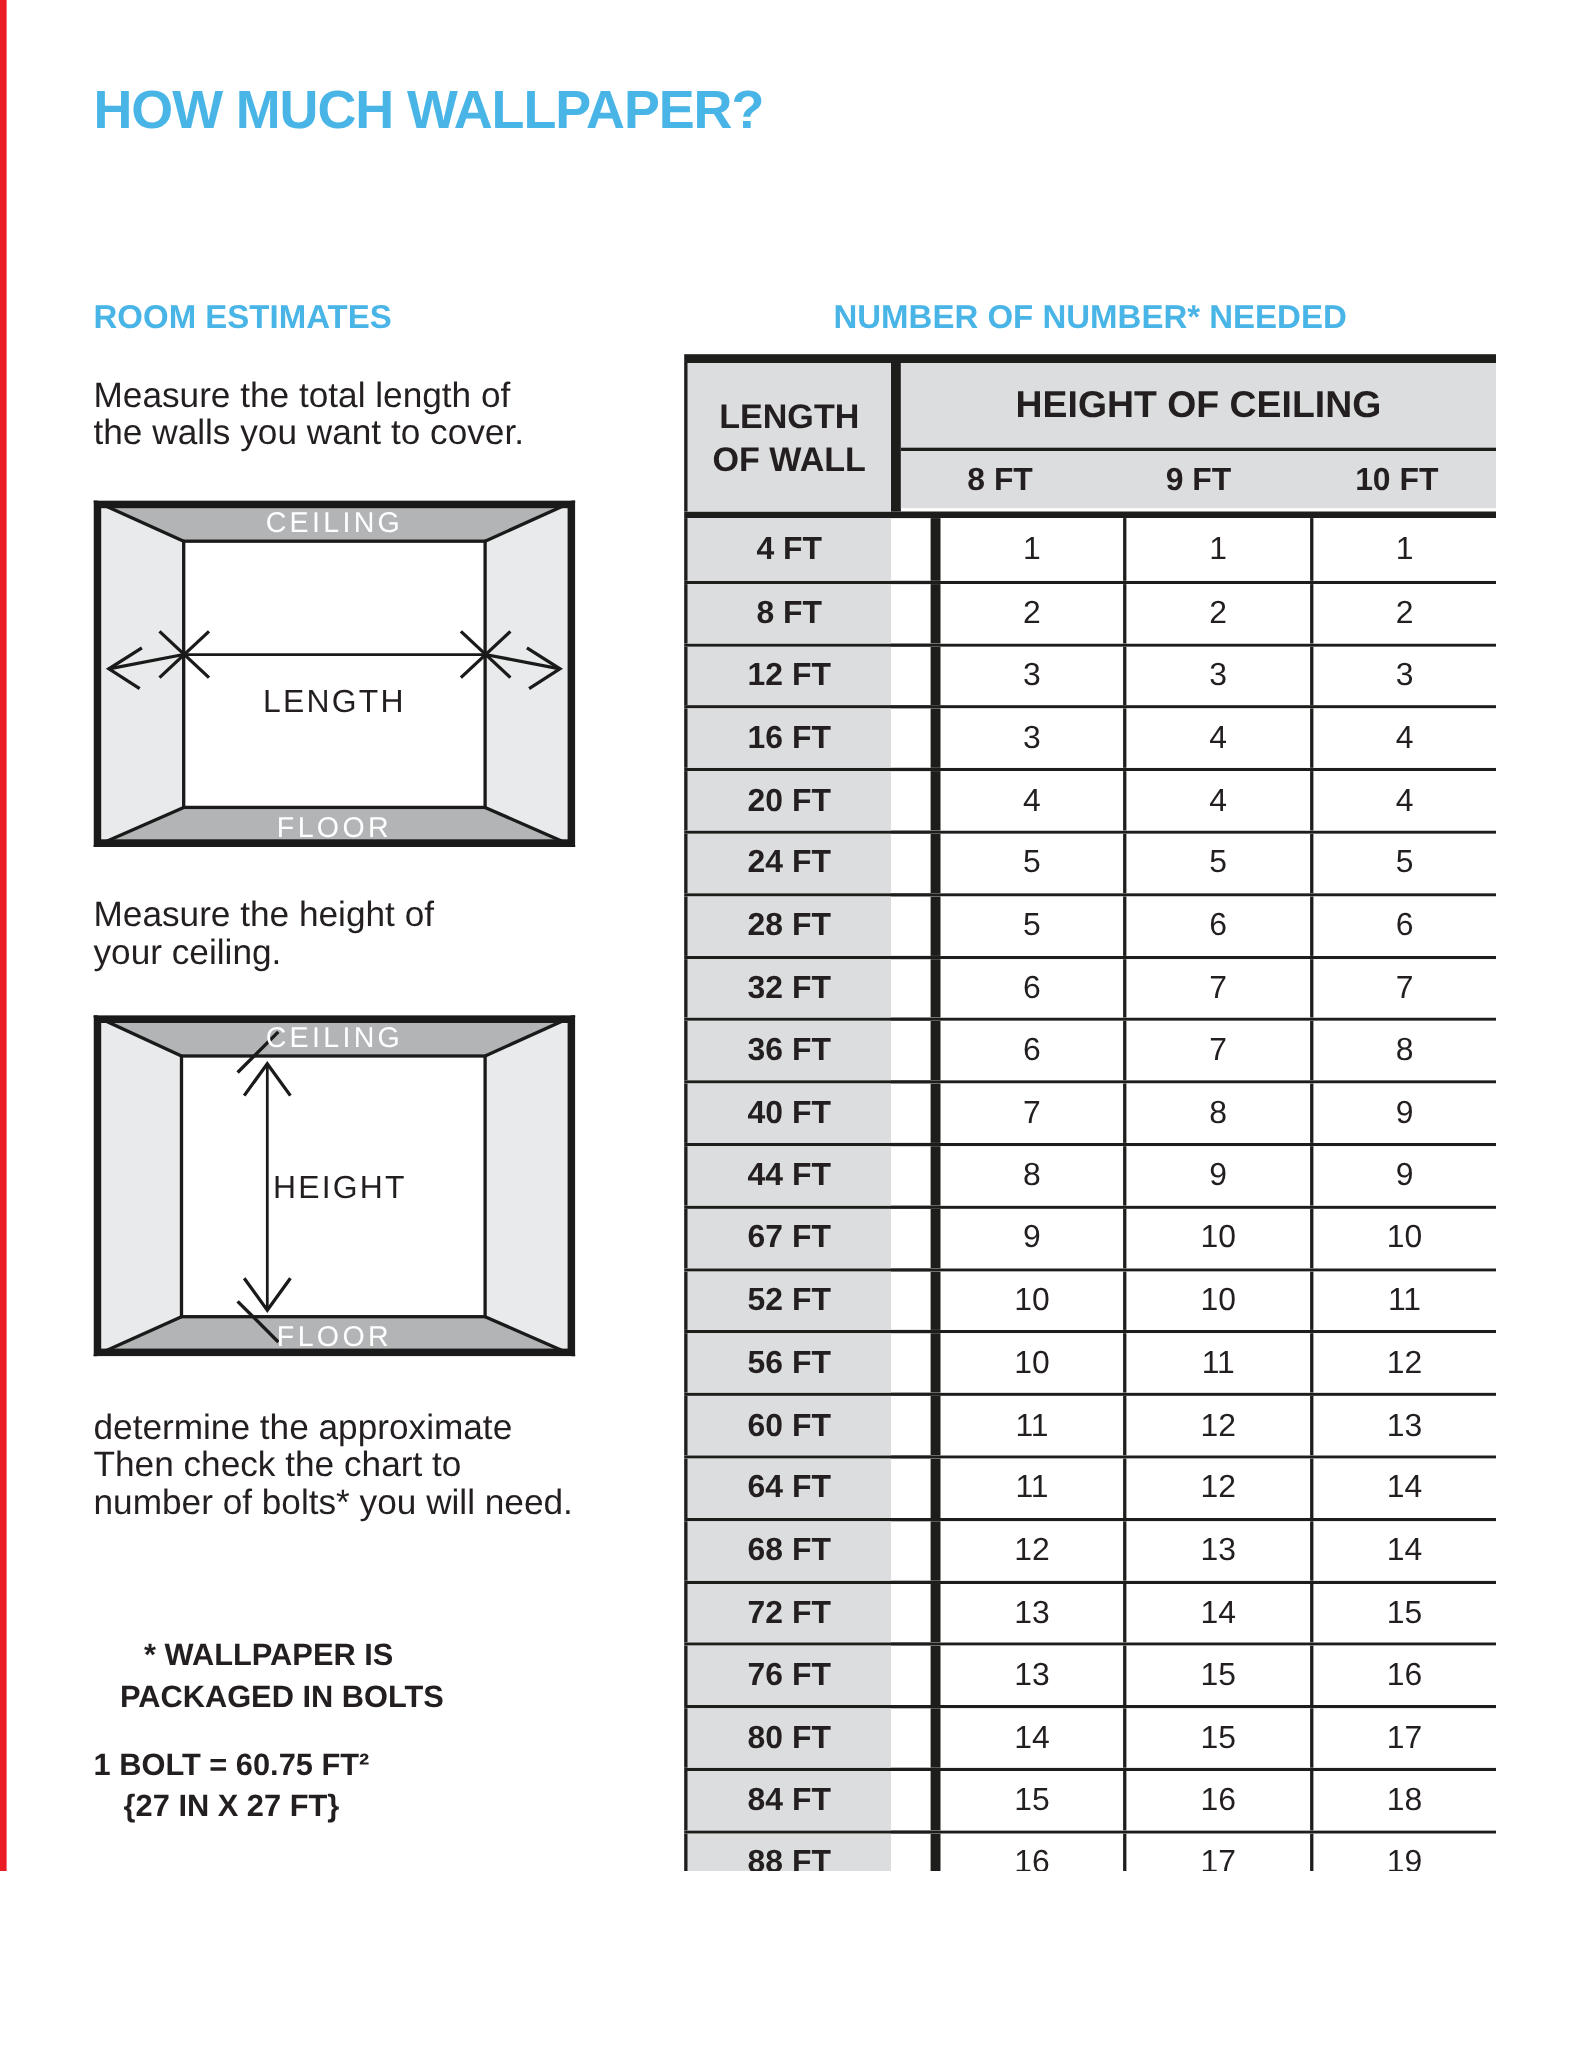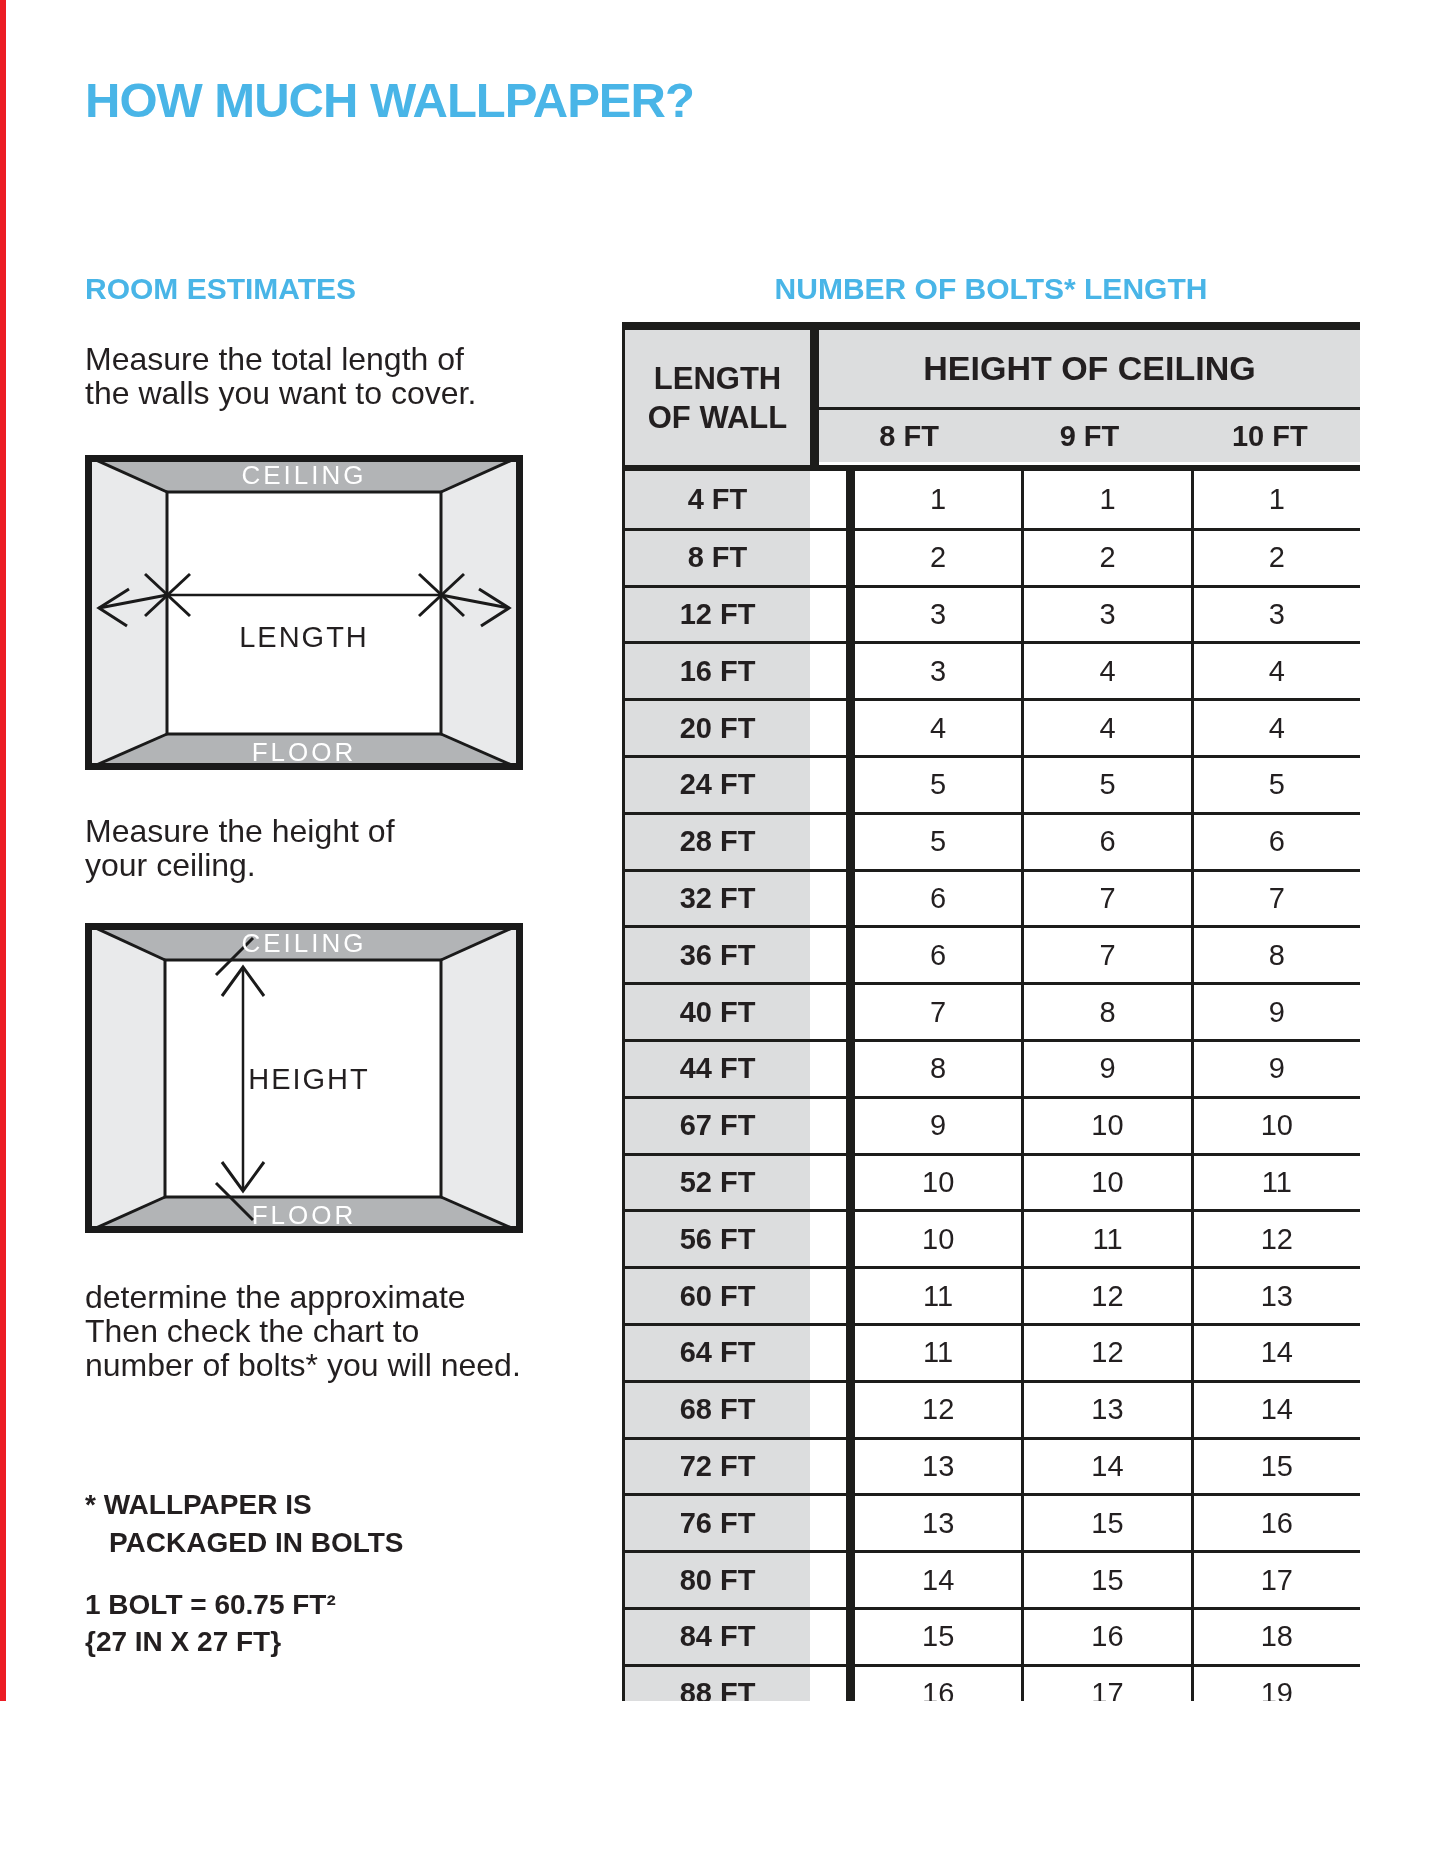--- a/index.html
+++ b/index.html
@@ -20,21 +20,21 @@
     position:absolute;left:85px;top:72px;font-size:49px;font-weight:bold;
     color:var(--accent);letter-spacing:-1px;white-space:nowrap;
   }
   .section-heading{font-size:30px;font-weight:bold;color:var(--accent);letter-spacing:0px;}
   #room-heading{position:absolute;left:85px;top:272px;}
   #table-heading{position:absolute;left:622px;top:272px;width:738px;text-align:center;}
   .para{position:absolute;left:85px;font-size:32px;line-height:34px;}
   #step1{top:342px;}
   #step2{top:814px;}
   #step3{top:1280px;}
-  .note{position:absolute;left:85px;font-size:28px;font-weight:bold;line-height:38px;}
+  .note{position:absolute;left:85px;font-size:28px;font-weight:bold;line-height:38px;text-align:center;}
   #footnote{top:1486px;}
   #footnote .indent{padding-left:24px;}
   #bolt-info{top:1586px;line-height:37px;}
   .diagram{position:absolute;left:85px;}
   #diagram-length{top:455px;}
   #diagram-height{top:923px;}
 
   
   .bolt-table{position:absolute;left:622px;top:322px;width:738px;}
   .bt-top{height:8px;background:var(--line);}
@@ -72,21 +72,21 @@
 </style>
 </head>
 <body>
 
 <div class="page">
   <div class="stripe"></div>
 
   <div class="title">HOW MUCH WALLPAPER?</div>
 
   <div id="room-heading" class="section-heading">ROOM ESTIMATES</div>
-  <div id="table-heading" class="section-heading">NUMBER OF BOLTS* LENGTH</div>
+  <div id="table-heading" class="section-heading">NUMBER OF NUMBER* NEEDED</div>
 
   <div id="step1" class="para">
     <div>Measure the total length of</div>
     <div>the walls you want to cover.</div>
   </div>
 
   <svg id="diagram-length" class="diagram" width="438" height="315" viewBox="0 0 438 315">
     <polygon points="0,0 438,0 356,37 82,37" fill="#b2b4b6"></polygon>
     <polygon points="0,315 82,279 356,279 438,315" fill="#b2b4b6"></polygon>
     <polygon points="0,0 82,37 82,279 0,315" fill="#e9eaeb"></polygon>

